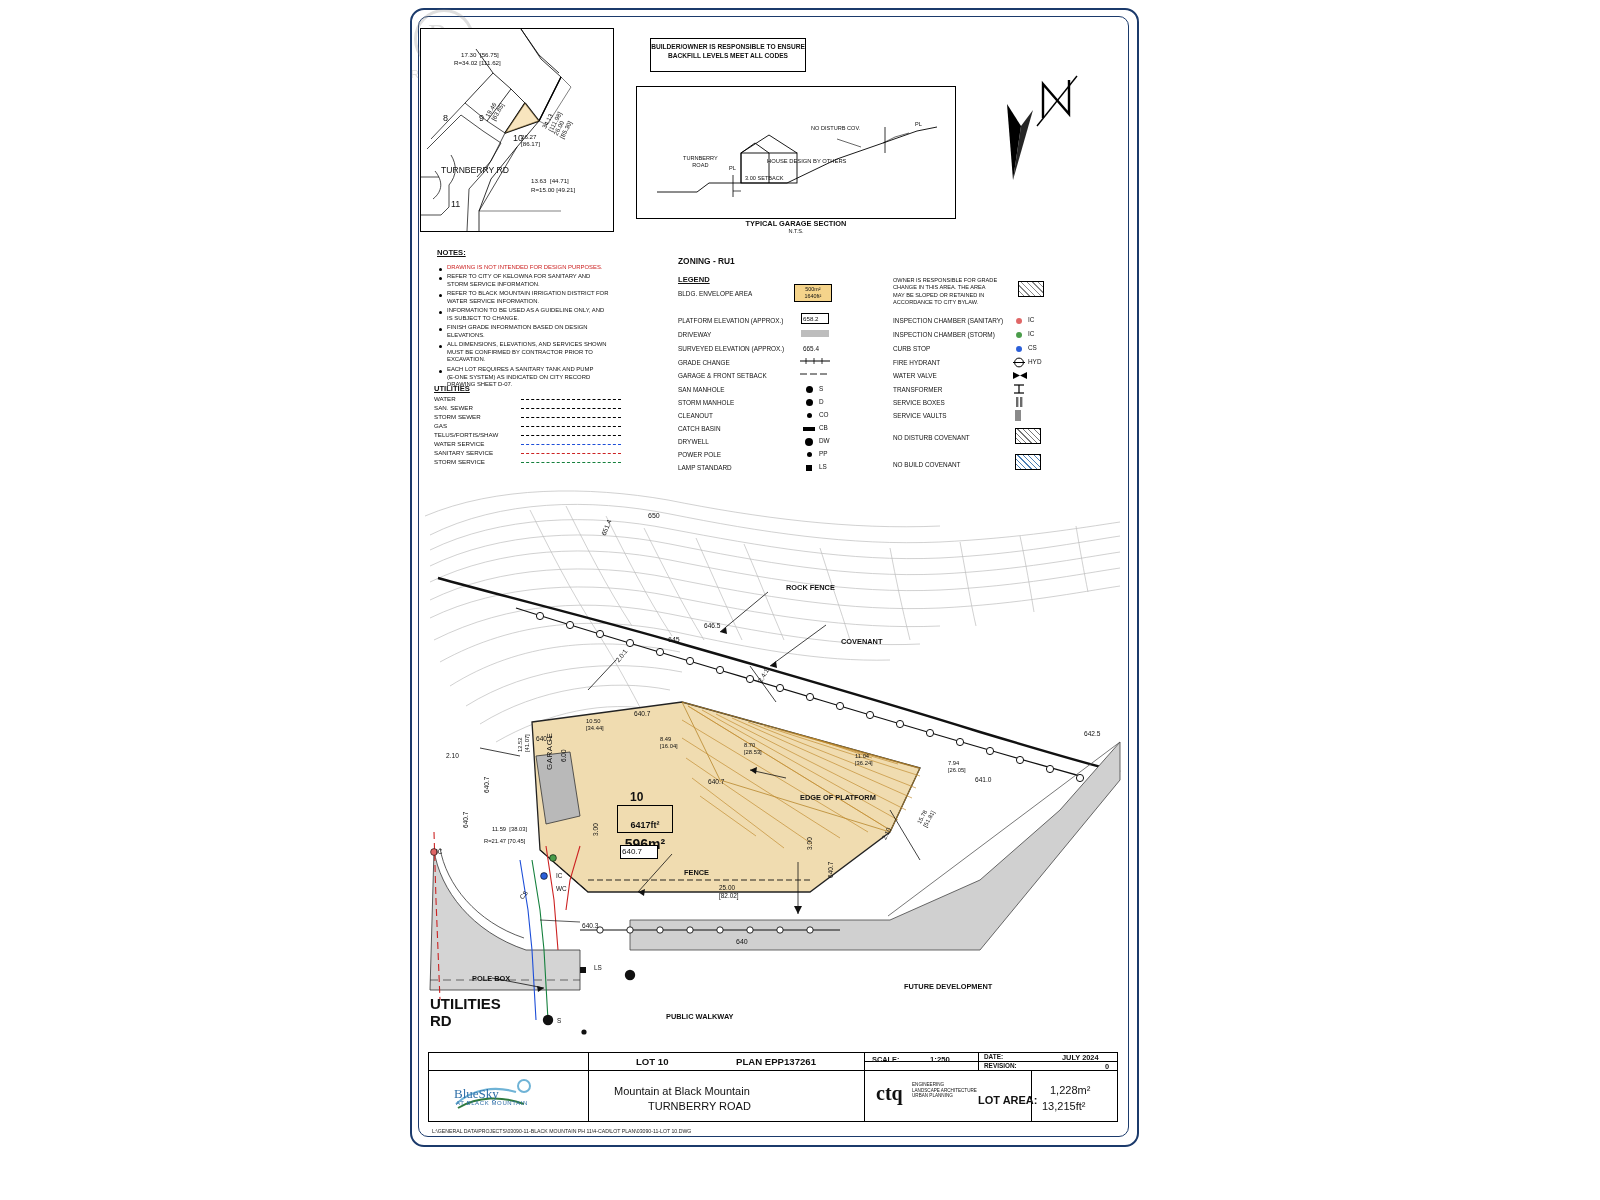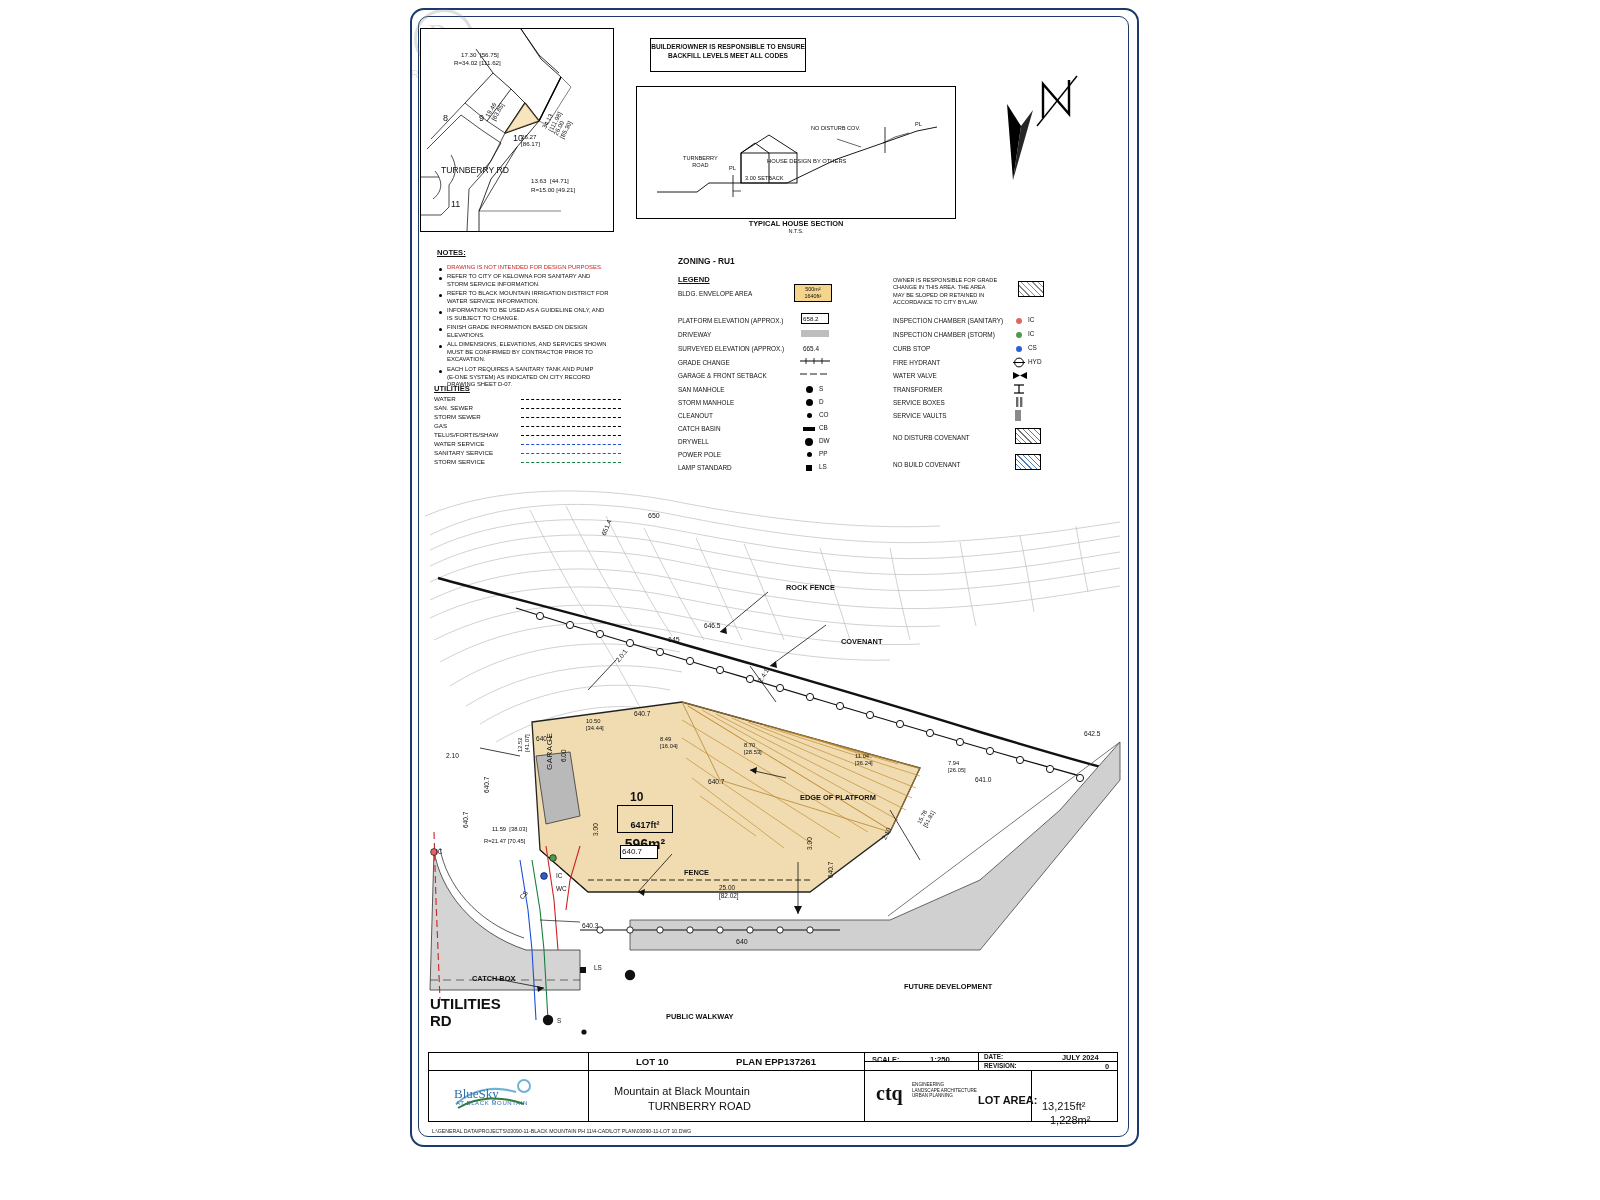--- a/index.html
+++ b/index.html
@@ -129,21 +129,21 @@
       <line x1="200" y1="52" x2="224" y2="60" stroke="#000" stroke-width="0.6"></line>
     </svg>
     <div class="txt" style="left:46px;top:68px;font-size:5.6px;line-height:7px;text-align:center;">TURNBERRY
 ROAD</div>
     <div class="txt" style="left:92px;top:78px;font-size:5.6px;">PL</div>
     <div class="txt" style="left:278px;top:34px;font-size:5.6px;">PL</div>
     <div class="txt" style="left:130px;top:71px;font-size:5.8px;">HOUSE DESIGN BY OTHERS</div>
     <div class="txt" style="left:108px;top:88px;font-size:5.6px;">3.00 SETBACK</div>
     <div class="txt" style="left:174px;top:38px;font-size:5.6px;">NO DISTURB COV.</div>
   </div>
-  <div class="txt" id="sectioncap">TYPICAL HOUSE SECTION</div>
+  <div class="txt" id="sectioncap">TYPICAL GARAGE SECTION</div>
   <div class="txt" id="sectioncap2">N.T.S.</div>
 
   <svg id="north" class="txt" style="left:985px;top:70px;" width="110" height="120">
     <polygon points="28,110 36,56 22,34" fill="#000"></polygon>
     <polygon points="28,110 36,56 48,40" fill="#000" opacity="0.85"></polygon>
     <path d="M58 48 L58 14 L84 44 L84 10" fill="none" stroke="#000" stroke-width="2.4"></path>
     <path d="M52 56 L92 6" stroke="#000" stroke-width="1.4"></path>
   </svg>
 
   <div class="txt hdr" style="left:437px;top:248px;">NOTES:</div>
@@ -452,21 +452,21 @@
 
   <div class="txt map-label" style="left:614px;top:652px;font-size:6.6px;transform:rotate(-52deg);">2.0:1</div>
   <div class="txt map-label" style="left:756px;top:672px;font-size:6.6px;transform:rotate(-60deg);">2.4:1</div>
   <div class="txt map-label" style="left:446px;top:752px;font-size:6.6px;">2.10</div>
   <div class="txt map-label" style="left:880px;top:830px;font-size:6.6px;transform:rotate(-64deg);">2.10</div>
 
   <div class="txt map-label b" style="left:786px;top:583px;text-align:right;">ROCK FENCE</div>
   <div class="txt map-label b" style="left:841px;top:637px;">COVENANT</div>
   <div class="txt map-label b" style="left:800px;top:793px;">EDGE OF PLATFORM</div>
   <div class="txt map-label b" style="left:684px;top:868px;">FENCE</div>
-  <div class="txt map-label b" style="left:472px;top:974px;">CATCH BOX</div>
+  <div class="txt map-label b" style="left:472px;top:974px;">POLE BOX</div>
   <div class="txt map-label b" style="left:666px;top:1012px;">PUBLIC WALKWAY</div>
   <div class="txt map-label b" style="left:904px;top:982px;">FUTURE DEVELOPMENT</div>
 
   <div class="txt" style="left:630px;top:790px;font-size:12px;font-weight:bold;">10</div>
   <div class="box" style="left:617px;top:805px;width:56px;height:28px;background:#f0dcb0;"></div>
   <div class="txt" style="left:620px;top:808px;width:50px;text-align:center;font-size:14px;font-weight:bold;margin-top:28px;">596m²</div>
   <div class="txt" style="left:620px;top:820px;width:50px;text-align:center;font-size:9px;font-weight:bold;">6417ft²</div>
 
   <div class="box" style="left:620px;top:845px;width:38px;height:14px;background:#fff;"></div>
   <div class="txt" style="left:622px;top:847px;font-size:8px;">640.7</div>
@@ -539,18 +539,18 @@
     <circle cx="72" cy="12" r="6" fill="none" stroke="#6fb3d6" stroke-width="2"></circle>
   </svg>
   <div class="tbtxt" style="left:454px;top:1086px;font-size:13px;color:#2f6fa8;font-family:'Liberation Serif',serif;">BlueSky</div>
   <div class="tbtxt" style="left:456px;top:1100px;font-size:6px;color:#2f6fa8;letter-spacing:0.6px;">AT BLACK MOUNTAIN</div>
 
   <div class="tbtxt" style="left:876px;top:1082px;font-size:20px;font-weight:bold;font-family:'Liberation Serif',serif;">ctq</div>
   <div class="tbtxt" style="left:912px;top:1082px;font-size:4.6px;line-height:5.6px;">ENGINEERING
 LANDSCAPE ARCHITECTURE
 URBAN PLANNING</div>
   <div class="tbtxt" style="left:978px;top:1094px;font-size:11px;font-weight:bold;">LOT AREA:</div>
-  <div class="tbtxt" style="left:1050px;top:1084px;font-size:11px;margin-top:30px;">1,228m²</div>
+  <div class="tbtxt" style="left:1050px;top:1084px;font-size:11px;">1,228m²</div>
   <div class="tbtxt" style="left:1042px;top:1100px;font-size:11px;">13,215ft²</div>
 
   <div class="txt" id="filepath">L:\GENERAL DATA\PROJECTS\03090-11-BLACK MOUNTAIN PH 11\4-CAD\LOT PLAN\03090-11-LOT 10.DWG</div>
 
 </div>
 
 </body></html>

